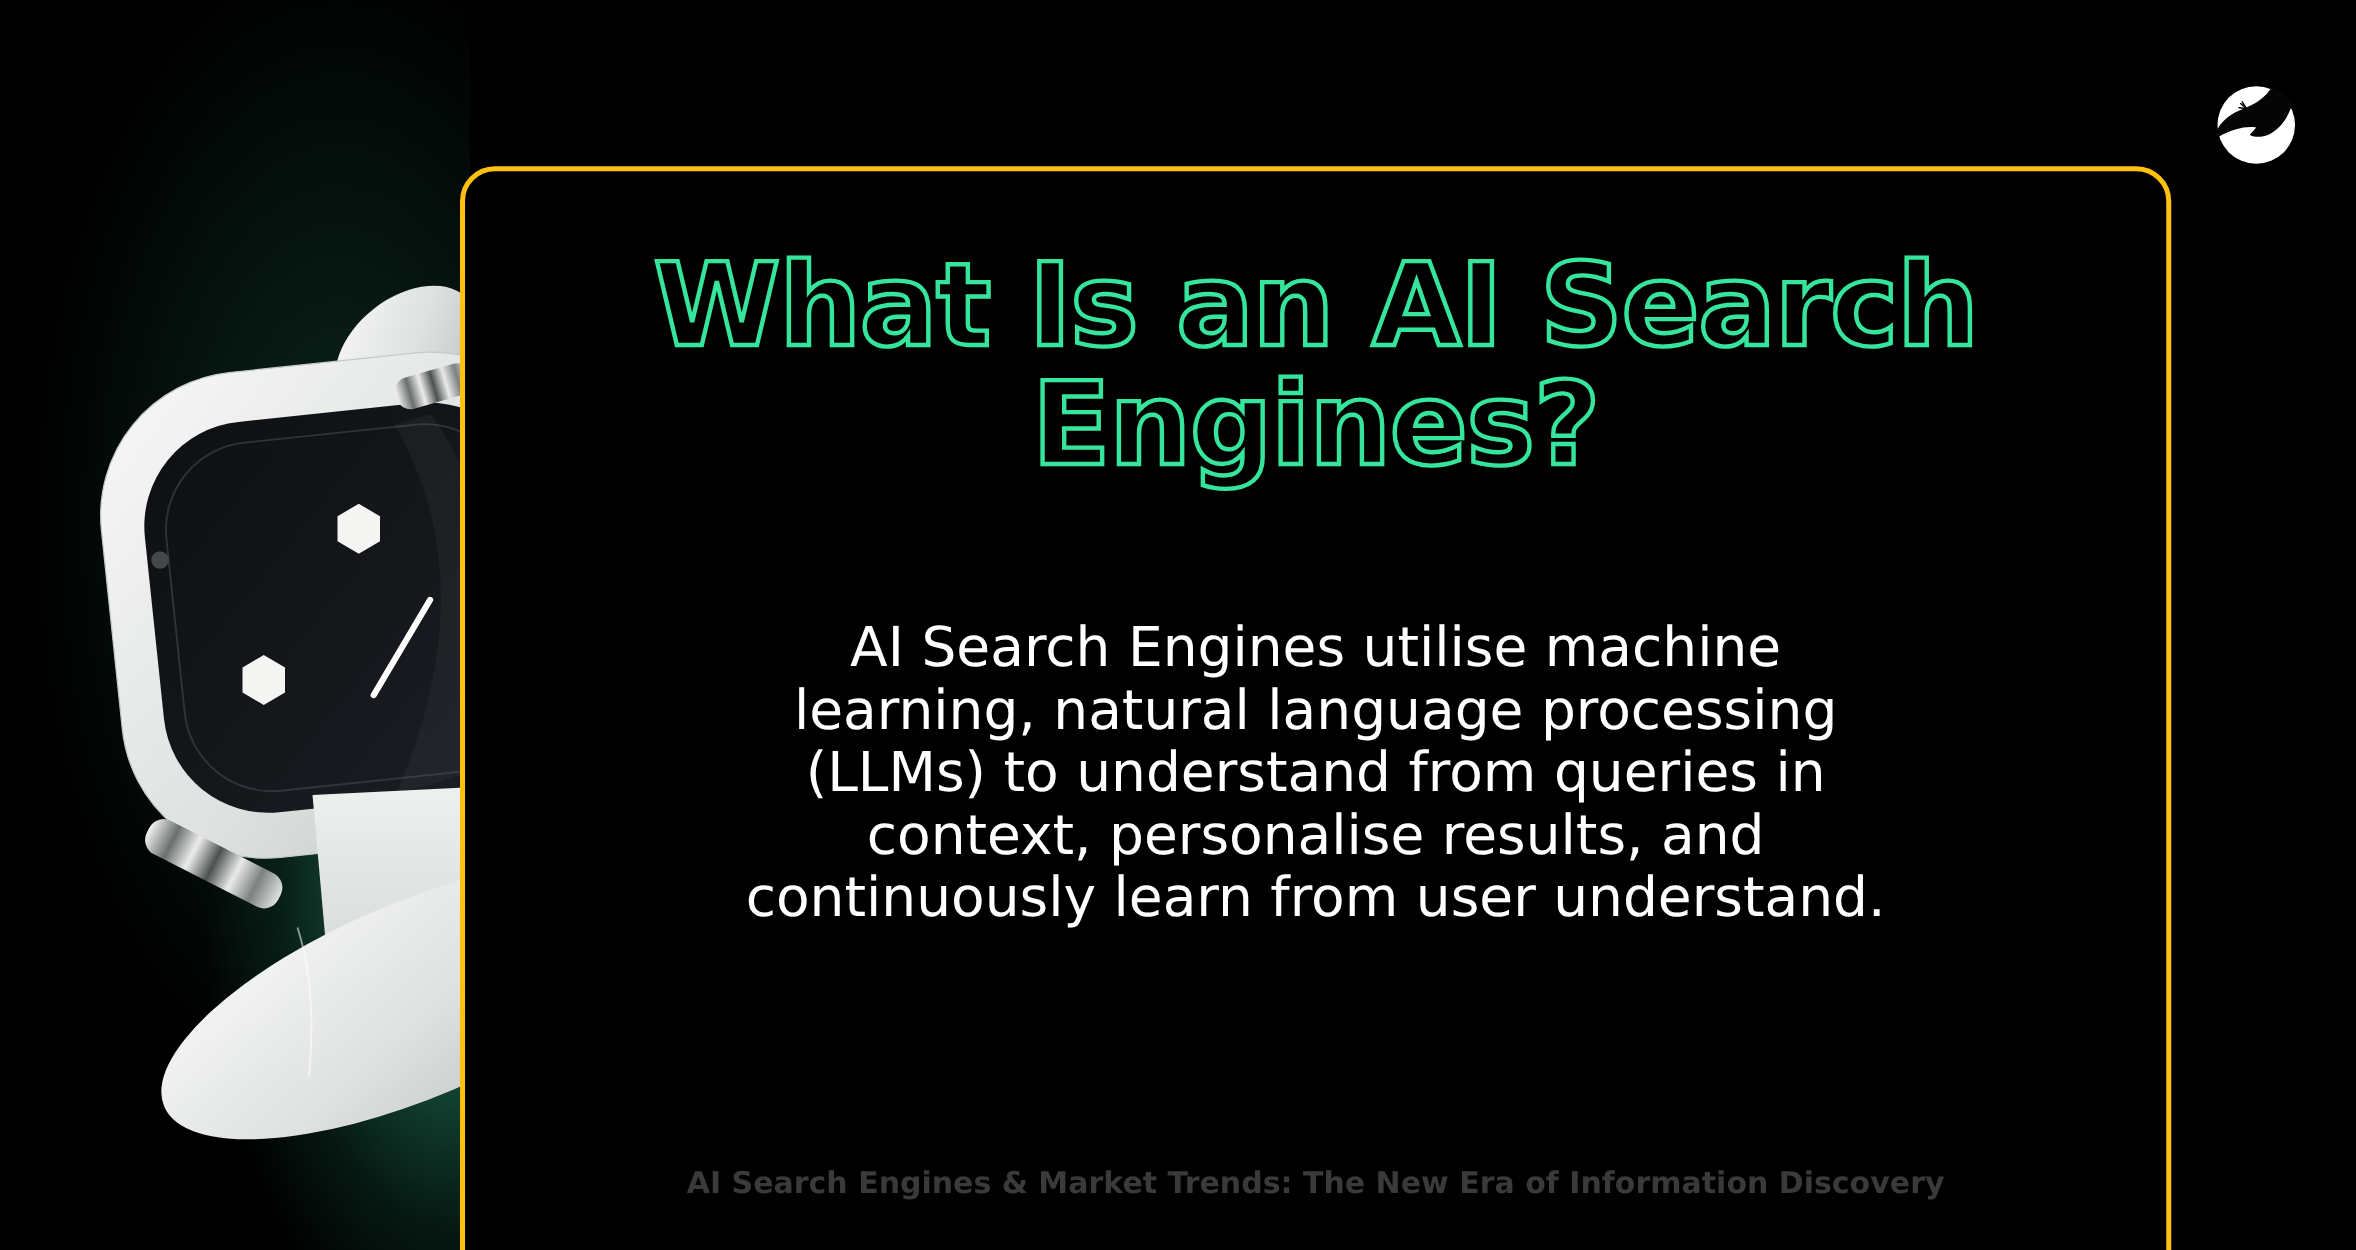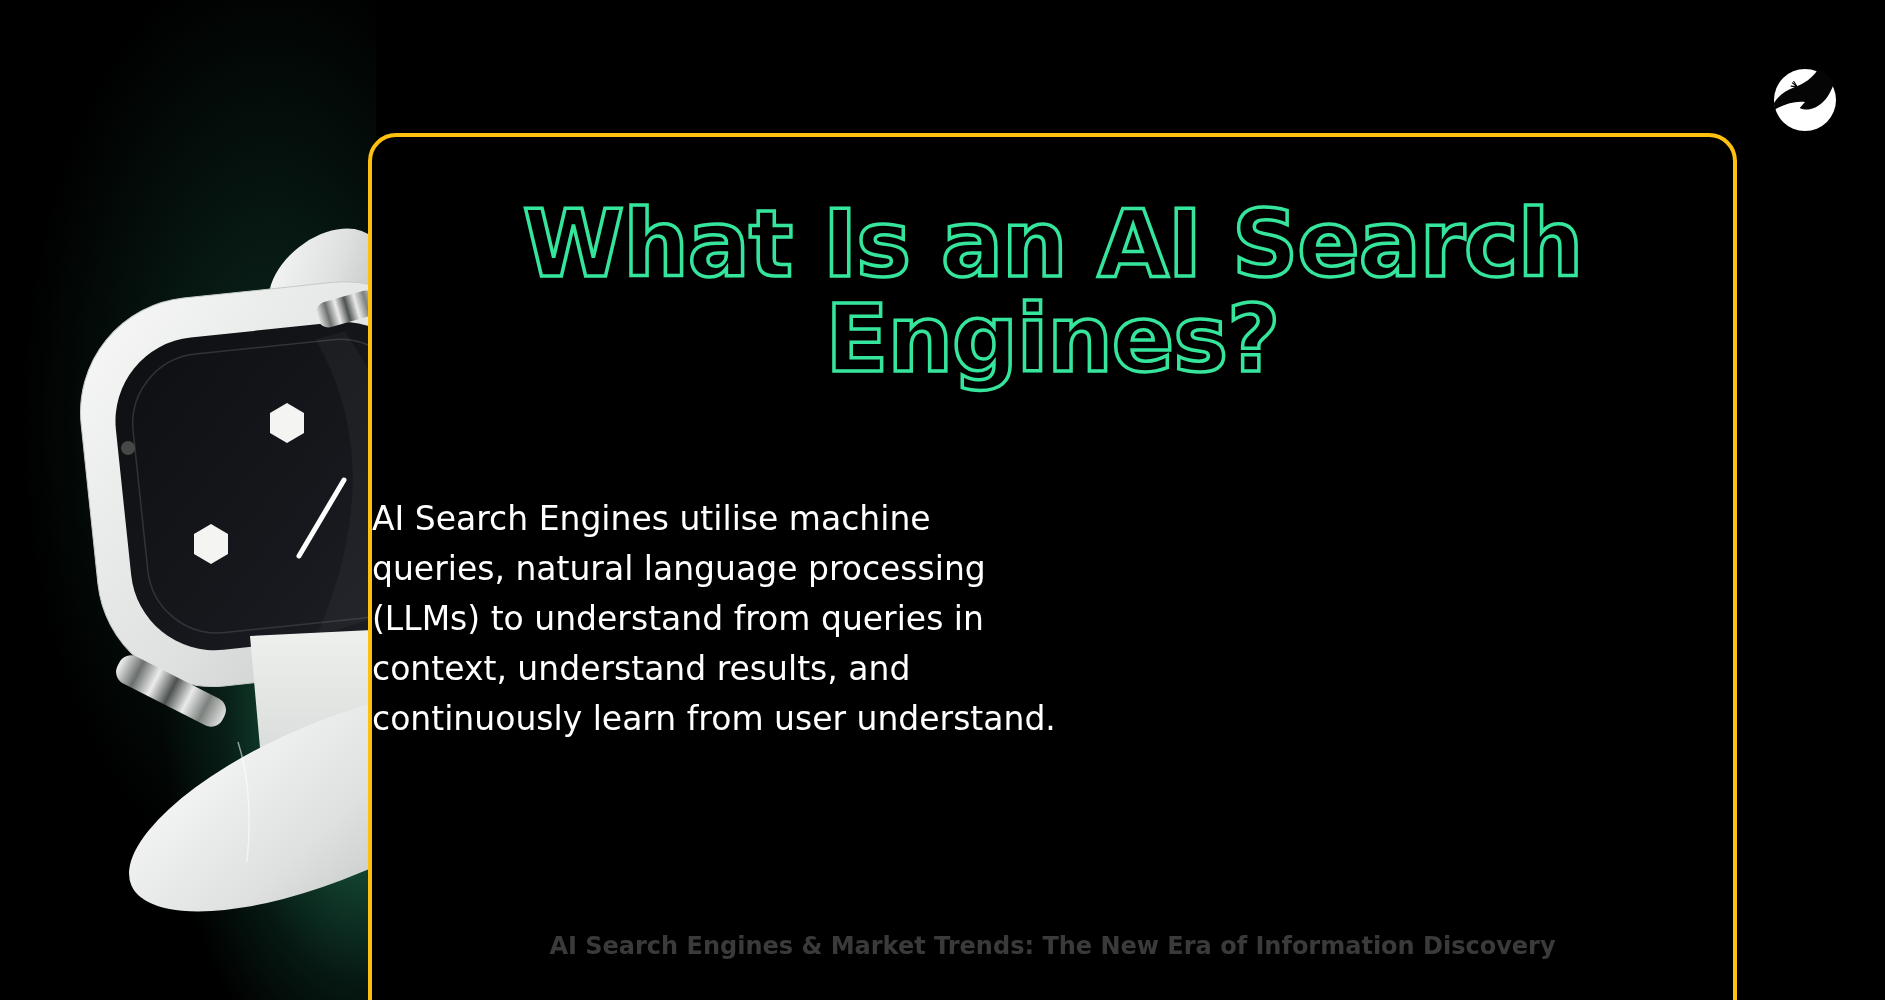--- a/index.html
+++ b/index.html
@@ -36,21 +36,22 @@
     text-align:center;
     font-size:92px;line-height:95px;font-weight:700;letter-spacing:-1px;
     color:transparent;
     -webkit-text-stroke:3.5px var(--accent);
   }
   @supports not (-webkit-text-stroke:1px black){
     .title{color:var(--accent);}
   }
   .body-text{
     position:absolute;top:357px;left:0;right:0;
-    font-size:33px;line-height:50px;font-weight:400;
+    text-align:center;
+    font-size:44px;line-height:50px;font-weight:400;
     color:var(--body-text);
     letter-spacing:0px;
   }
   .footer-caption{
     position:absolute;top:795px;left:0;right:0;
     text-align:center;
     font-size:24px;font-weight:700;
     color:var(--footer-text);
     letter-spacing:0px;
   }
@@ -145,22 +146,22 @@
         <line x1="57" y1="53" x2="61" y2="61"></line>
       </g>
     </svg>
   </div>
 
   <div class="card">
     <h1 class="title"><span>What Is an AI Search</span><br><span>Engines?</span></h1>
 
     <div class="body-text">
       <div>AI Search Engines utilise machine</div>
-      <div>queries, natural language processing</div>
+      <div>learning, natural language processing</div>
       <div>(LLMs) to understand from queries in</div>
-      <div>context, understand results, and</div>
+      <div>context, personalise results, and</div>
       <div>continuously learn from user understand.</div>
     </div>
 
     <div class="footer-caption">AI Search Engines &amp; Market Trends: The New Era of Information Discovery</div>
   </div>
 
 </div>
 
 </body></html>

